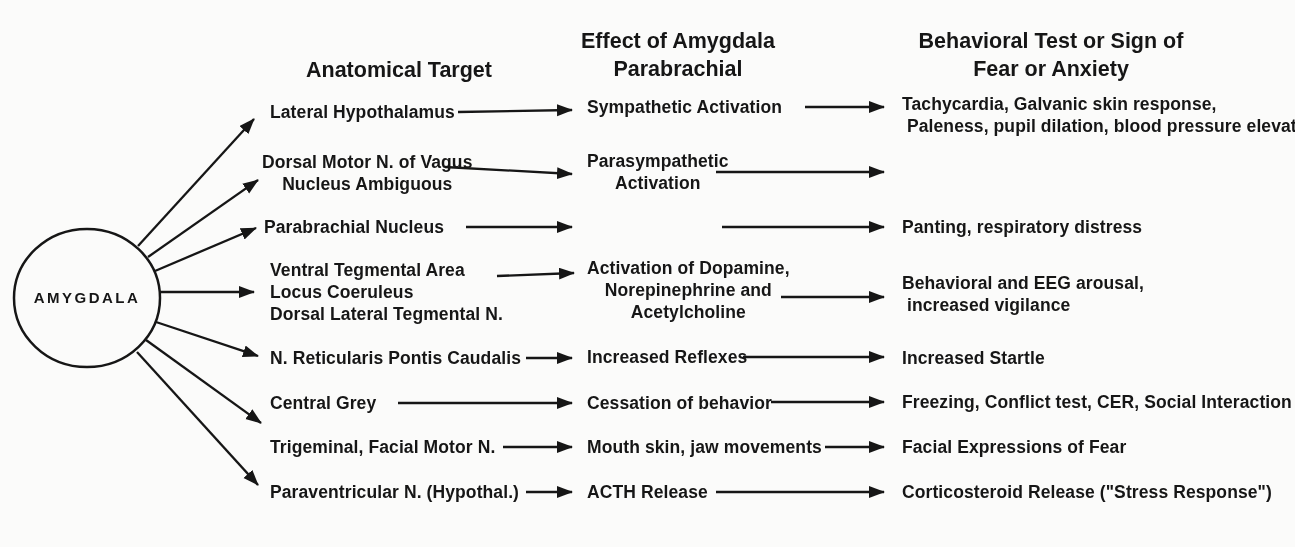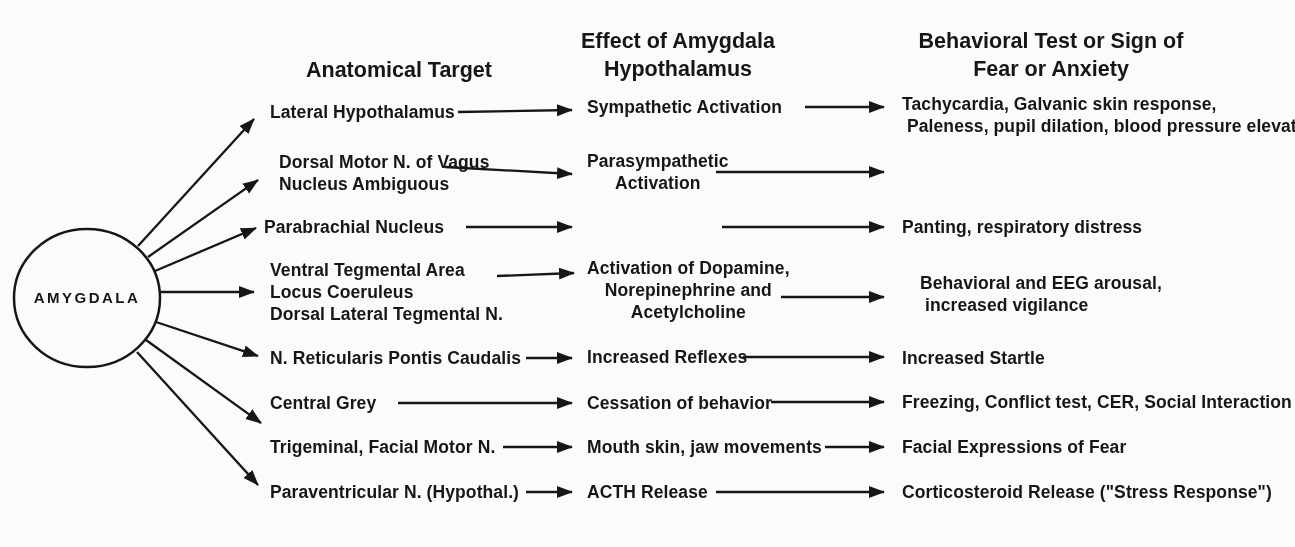--- a/index.html
+++ b/index.html
@@ -83,26 +83,26 @@
       <line x1="771" y1="402" x2="884" y2="402" marker-end="url(#ah)"></line>
       <line x1="825" y1="447" x2="884" y2="447" marker-end="url(#ah)"></line>
       <line x1="716" y1="492" x2="884" y2="492" marker-end="url(#ah)"></line>
     </g>
   </svg>
 
   <div class="node-label">AMYGDALA</div>
 
   <div class="hdr" style="left:249px;top:56px;">Anatomical Target</div>
   <div class="hdr" style="left:528px;top:27px;">Effect of Amygdala
-Hypothalamus</div>
+Parabrachial</div>
   <div class="hdr" style="left:901px;top:27px;">Behavioral Test or Sign of
 Fear or Anxiety</div>
 
   <div class="txt" style="left:270px;top:101px;">Lateral Hypothalamus</div>
-  <div class="txt" style="left:279px;top:151px;">Dorsal Motor N. of Vagus
+  <div class="txt" style="left:262px;top:151px;text-align:center;">Dorsal Motor N. of Vagus
 Nucleus Ambiguous</div>
   <div class="txt" style="left:264px;top:216px;">Parabrachial Nucleus</div>
   <div class="txt" style="left:270px;top:259px;">Ventral Tegmental Area
 Locus Coeruleus
 Dorsal Lateral Tegmental N.</div>
   <div class="txt" style="left:270px;top:347px;">N. Reticularis Pontis Caudalis</div>
   <div class="txt" style="left:270px;top:392px;">Central Grey</div>
   <div class="txt" style="left:270px;top:436px;">Trigeminal, Facial Motor N.</div>
   <div class="txt" style="left:270px;top:481px;">Paraventricular N. (Hypothal.)</div>
 
@@ -113,20 +113,20 @@
 Norepinephrine and
 Acetylcholine</div>
   <div class="txt" style="left:587px;top:346px;">Increased Reflexes</div>
   <div class="txt" style="left:587px;top:392px;text-align:right;">Cessation of behavior</div>
   <div class="txt" style="left:587px;top:436px;">Mouth skin, jaw movements</div>
   <div class="txt" style="left:587px;top:481px;">ACTH Release</div>
 
   <div class="txt" style="left:902px;top:93px;">Tachycardia, Galvanic skin response,
  Paleness, pupil dilation, blood pressure elevation</div>
   <div class="txt" style="left:902px;top:216px;">Panting, respiratory distress</div>
-  <div class="txt" style="left:902px;top:272px;margin-left:18px;">Behavioral and EEG arousal,
+  <div class="txt" style="left:902px;top:272px;">Behavioral and EEG arousal,
  increased vigilance</div>
   <div class="txt" style="left:902px;top:347px;">Increased Startle</div>
   <div class="txt" style="left:902px;top:391px;">Freezing, Conflict test, CER, Social Interaction</div>
   <div class="txt" style="left:902px;top:436px;">Facial Expressions of Fear</div>
   <div class="txt" style="left:902px;top:481px;">Corticosteroid Release ("Stress Response")</div>
 
 </div>
 
 </body></html>

